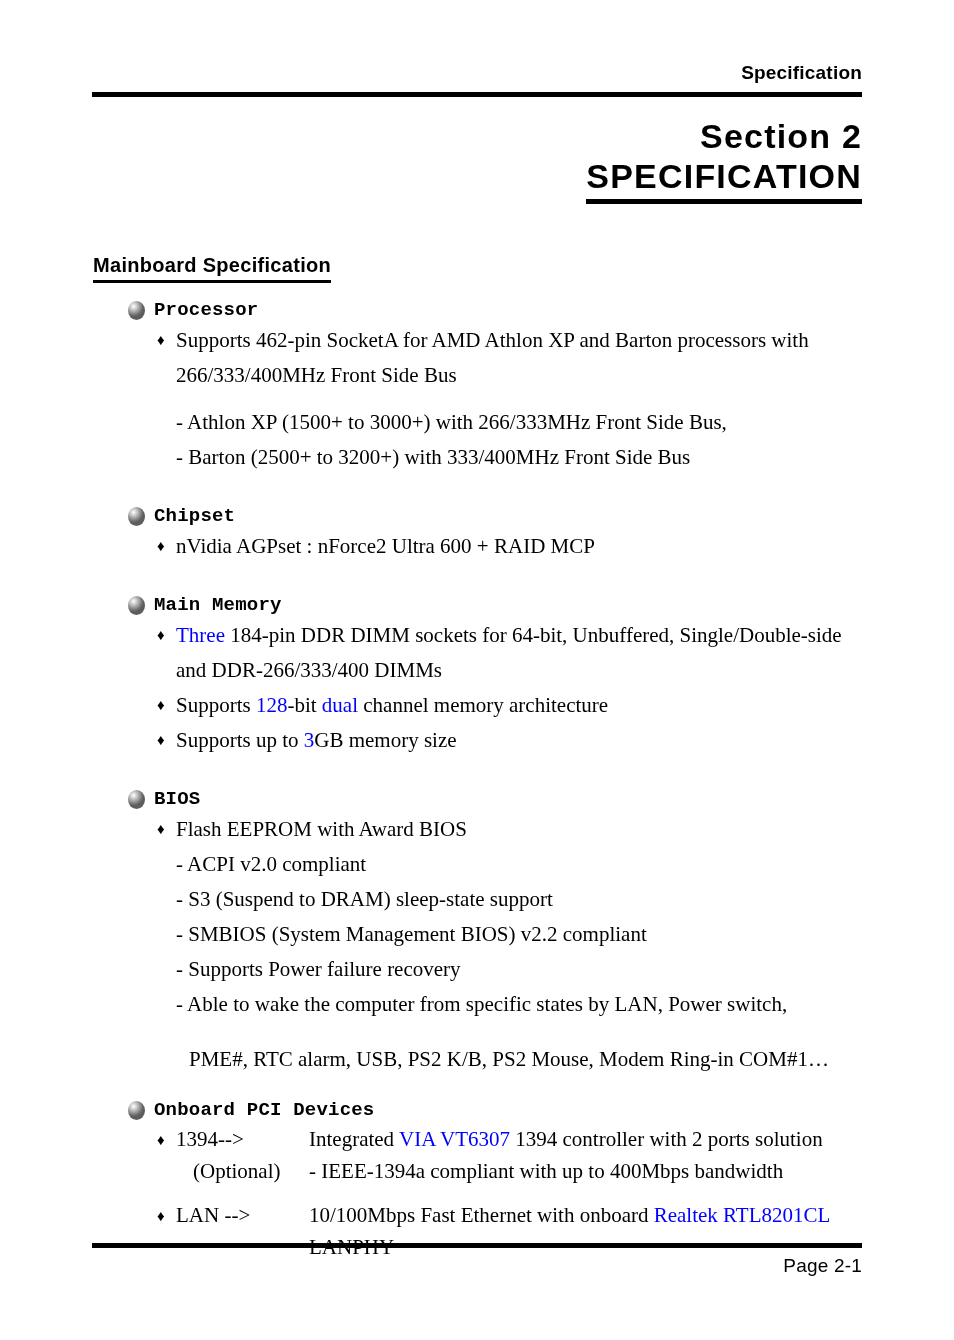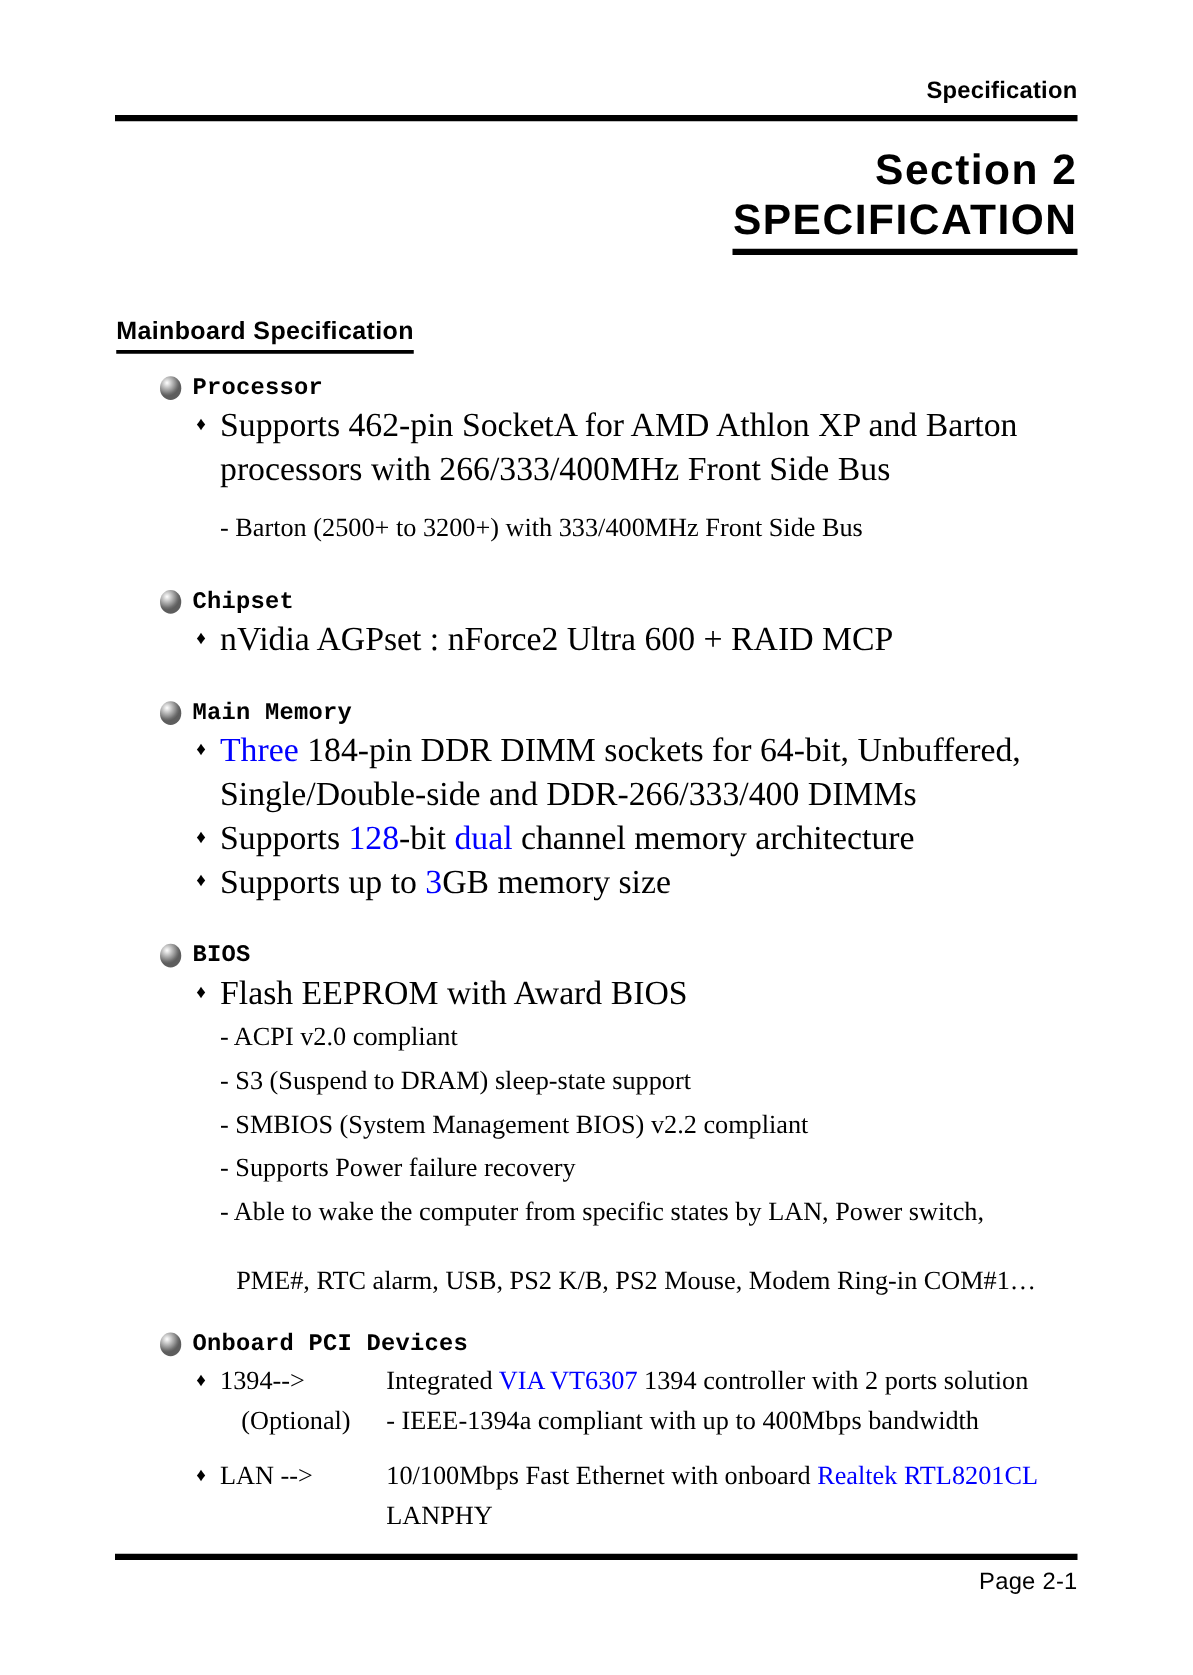--- a/index.html
+++ b/index.html
@@ -124,21 +124,21 @@
   }
   .dia {
     flex: 0 0 auto;
     width: 19px;
     font-family: "Liberation Serif", serif;
     font-size: 15px;
     line-height: 35px;
   }
   .bullet-body {
     flex: 1 1 auto;
-    font-size: 27px;
+    font-size: 21px;
     line-height: 35px;
     max-width: 694px;
   }
   
   .dash-row {
     margin-left: 176px;
     font-size: 21px;
     line-height: 35px;
     max-width: 700px;
   }
@@ -211,20 +211,23 @@
     <div class="group">
       <div class="group-head">
         <span class="sphere"></span>
         <span class="group-label">Processor</span>
       </div>
       <div class="bullet-row">
         <span class="dia">♦</span>
         <span class="bullet-body">Supports 462-pin SocketA for AMD Athlon XP and Barton processors with 266/333/400MHz Front Side Bus</span>
       </div>
       <div class="sp-sm"></div>
+      <div class="dash-row">
+        <span>- Athlon XP (1500+ to 3000+) with 266/333MHz Front Side Bus,</span>
+      </div>
       <div class="dash-row">
         <span>- Barton (2500+ to 3200+) with 333/400MHz Front Side Bus</span>
       </div>
     </div>
 
     <div class="sp-lg"></div>
 
     <div class="group">
       <div class="group-head">
         <span class="sphere"></span>

